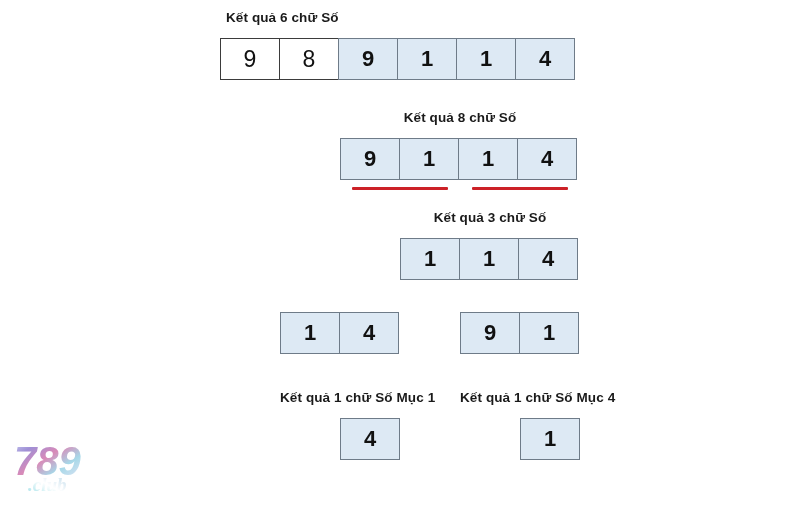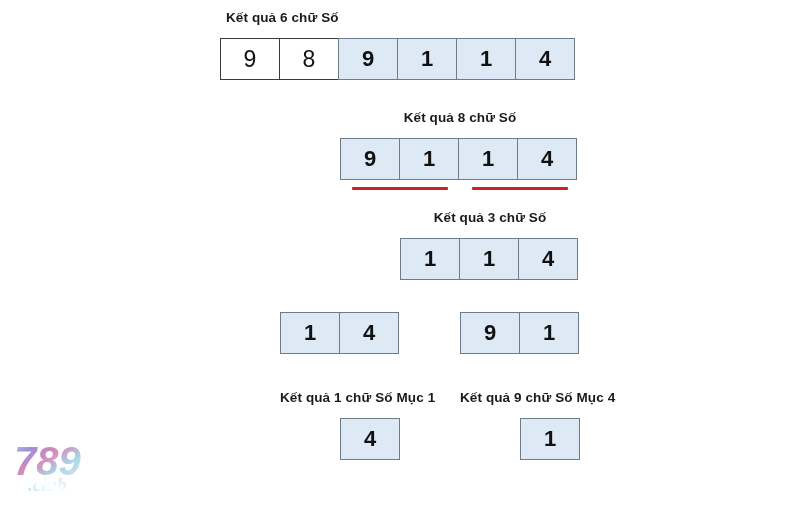--- a/index.html
+++ b/index.html
@@ -173,21 +173,21 @@
 
   <div class="group" id="g1a">
     <div class="group-title">Kết quả 1 chữ Số Mục 1</div>
     <div class="title-gap"></div>
     <div class="cells">
       <div class="cell">4</div>
     </div>
   </div>
 
   <div class="group" id="g1b">
-    <div class="group-title">Kết quả 9 chữ Số Mục 4</div>
+    <div class="group-title">Kết quả 1 chữ Số Mục 4</div>
     <div class="title-gap"></div>
     <div class="cells">
       <div class="cell">1</div>
     </div>
   </div>
 
   <div class="logo">
     <svg width="110" height="72" viewBox="0 0 110 72" xmlns="http://www.w3.org/2000/svg">
       <defs>
         <linearGradient id="holo" x1="0" y1="0" x2="1" y2="1">

